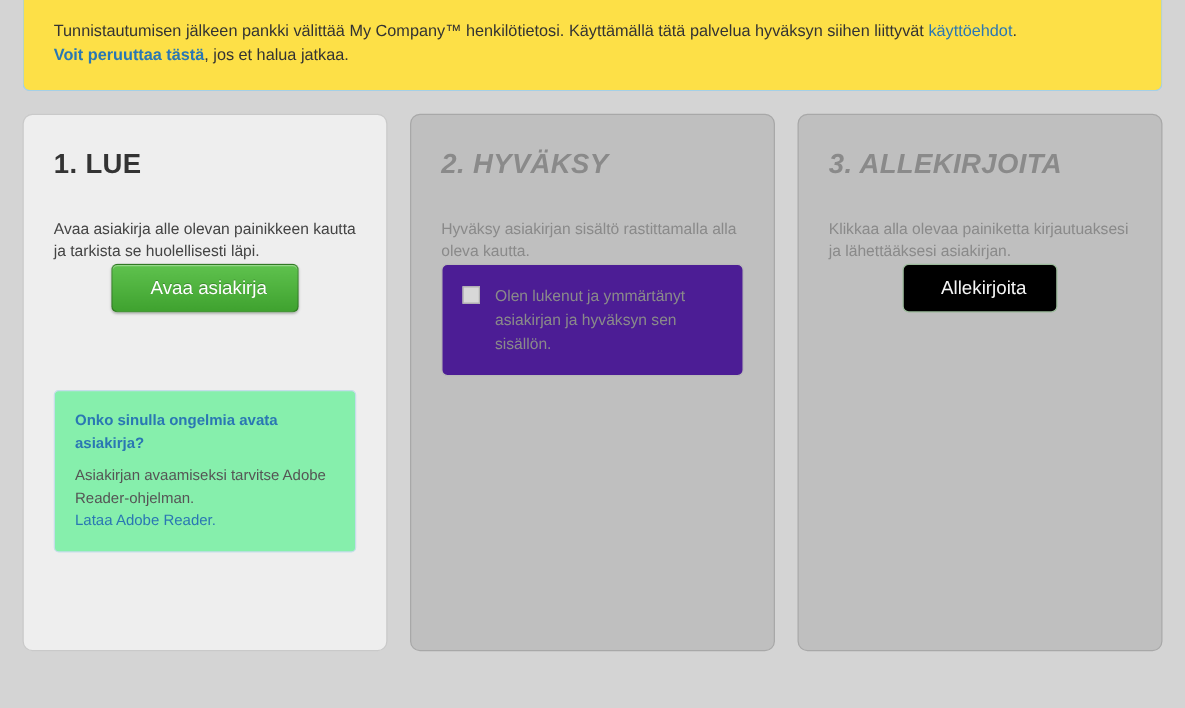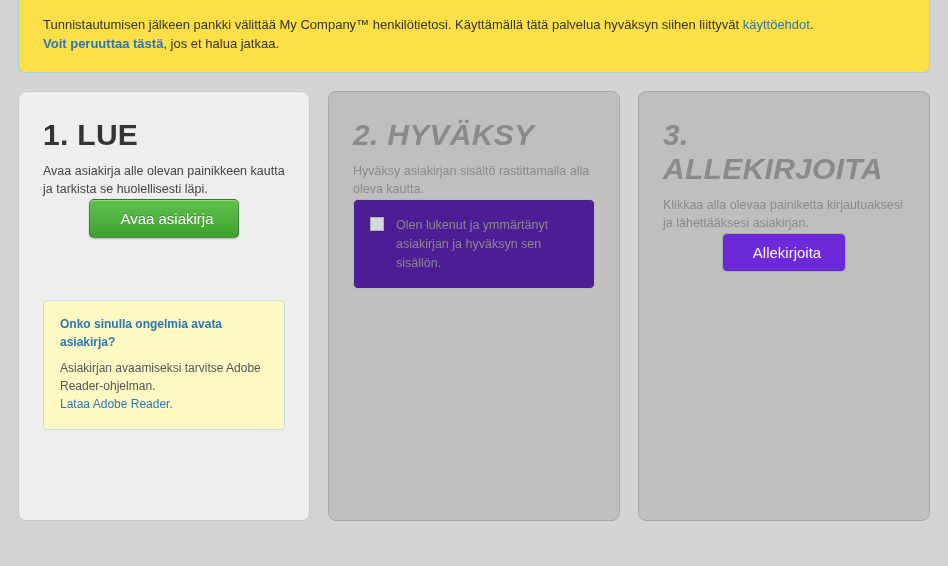--- a/index.html
+++ b/index.html
@@ -38,23 +38,23 @@
   }
   .card.active {
     background: #eeeeee;
     border: 1px solid #c9c9c9;
   }
   .card.inactive {
     background: #bfbfbf;
     border: 1px solid #a8a8a8;
   }
   .card h2 {
-    font-size: 30px;
+    font-size: 22px;
     font-weight: bold;
-    margin-bottom: 10px;
+    margin-bottom: 30px;
     letter-spacing: 0.3px;
   }
   .card.active h2 { color: #333; }
   .card.inactive h2 { color: #8a8a8a; font-style: italic; }
   .card p.desc {
     font-size: 12.5px;
     line-height: 1.5;
   }
   .card.active p.desc { color: #444; }
   .card.inactive p.desc { color: #8a8a8a; }
@@ -70,30 +70,30 @@
     text-align: center;
     font-family: inherit;
   }
   .btn.green {
     background: linear-gradient(#5fc24e, #3fa22f);
     box-shadow: inset 0 1px 0 rgba(255,255,255,0.35), 0 1px 2px rgba(0,0,0,0.25);
     text-shadow: 0 -1px 0 rgba(0,0,0,0.25);
     padding-left: 30px;
   }
   .btn.green.dim {
-    background: #6d28d9;
+    background: #000000;
     border: 1px solid #9bb99a;
     box-shadow: none;
     cursor: default;
     text-shadow: none;
     color: #f5f5f5;
   }
   .help-box {
     margin-top: 62px;
-    background: #fef9c3;
+    background: #86efac;
     border: 1px solid #c5dde9;
     border-radius: 4px;
     padding: 14px 16px 16px 16px;
     font-size: 12px;
     line-height: 1.5;
   }
   .help-box .q {
     color: #2a77b3;
     font-weight: bold;
     margin-bottom: 8px;

